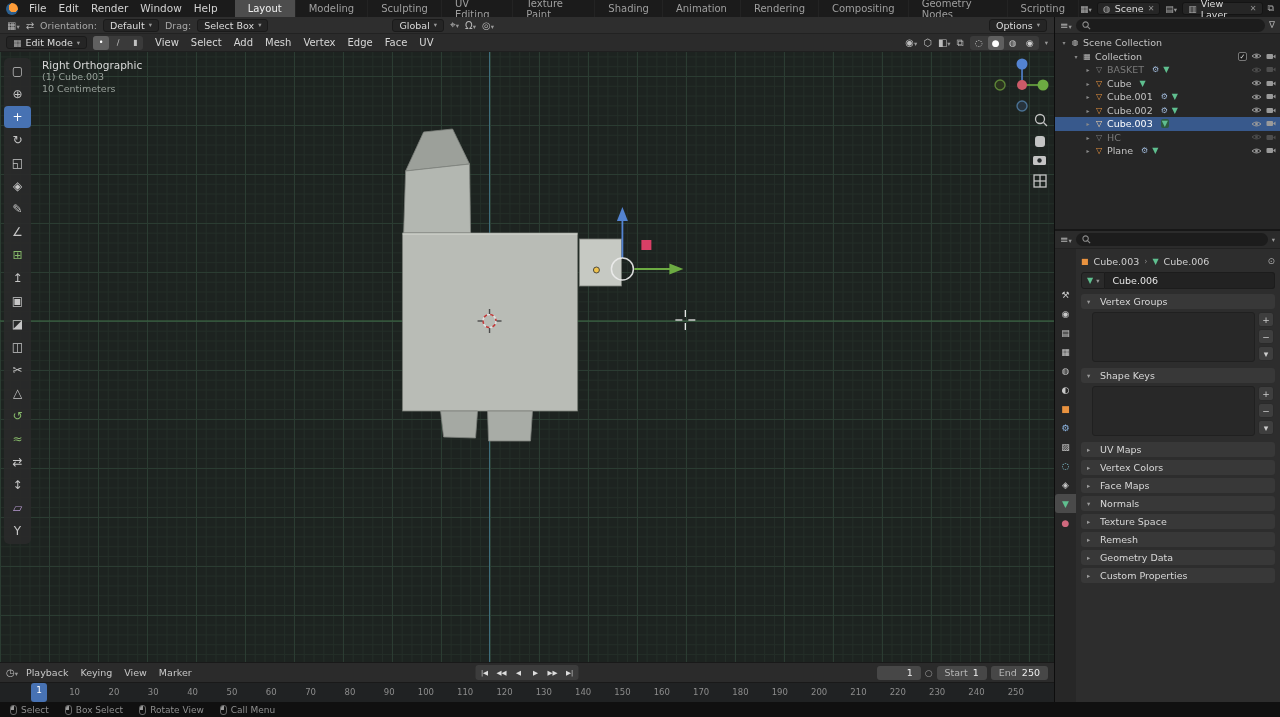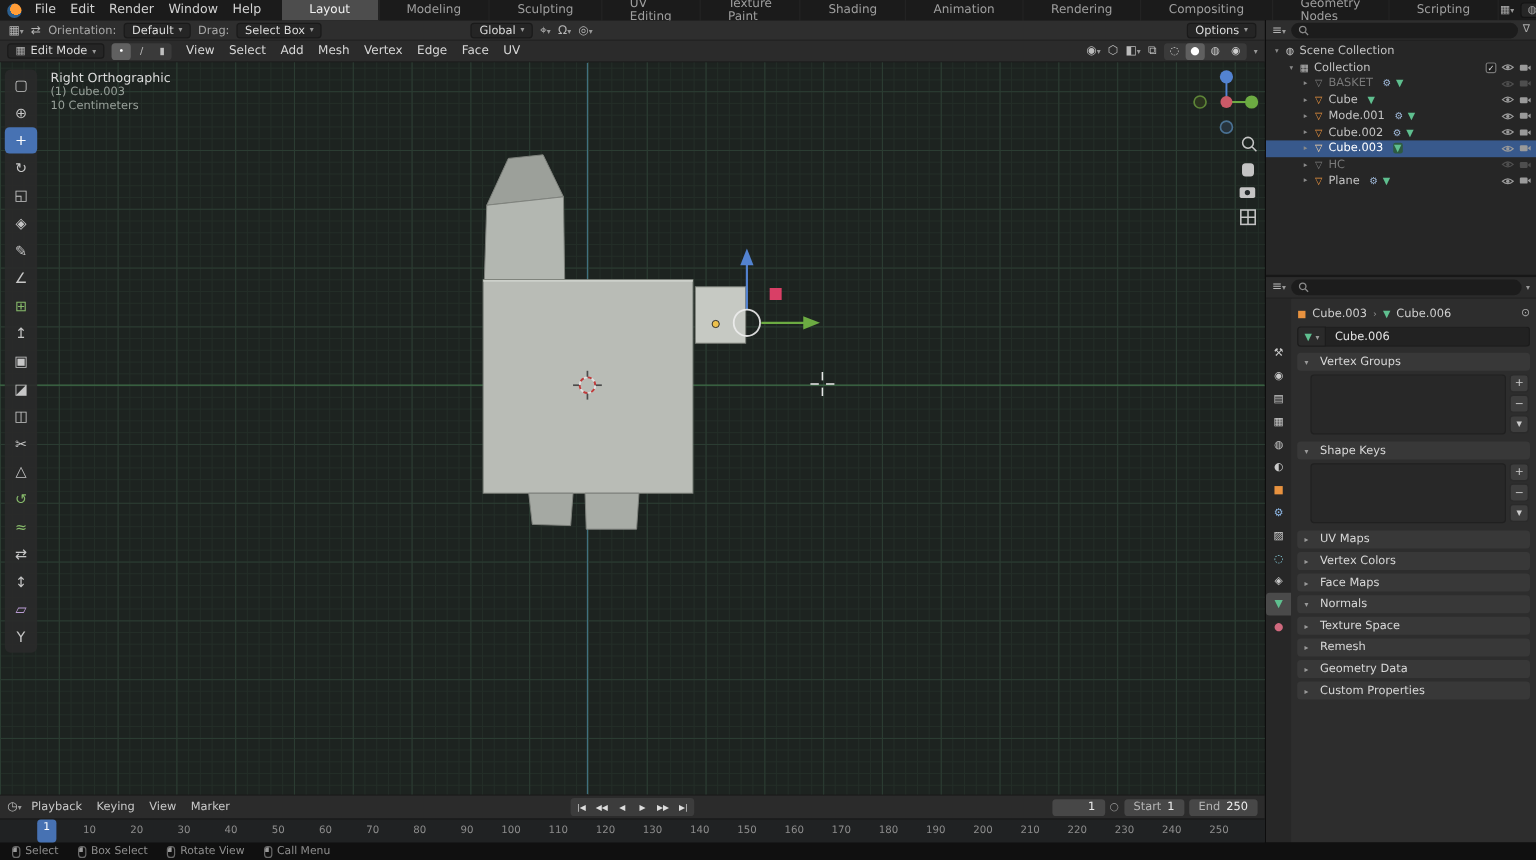--- a/index.html
+++ b/index.html
@@ -5,21 +5,21 @@
   *{box-sizing:border-box;margin:0;padding:0}
   html,body{width:1280px;height:717px;overflow:hidden;background:#111}
   body{font-family:"DejaVu Sans","Liberation Sans",sans-serif;font-size:11px;color:#c8c8c8}
   .app{width:1280px;height:717px;display:flex;flex-direction:column}
 
   
   .topbar{height:17px;background:#1b1b1b;display:flex;align-items:center;gap:1px;padding:0 6px;flex:none}
   .logo{width:12px;height:12px;border-radius:50%;background:radial-gradient(circle at 62% 38%,#ff9d38 0 46%,#2b5f8f 47% 100%);margin-right:4px;flex:none}
   .menu-item{padding:0 6px;color:#d2d2d2;font-size:10.5px;border-radius:3px;line-height:15px}
   .workspaces{display:flex;margin-left:10px;height:17px;align-items:stretch}
-  .ws-tab{padding:0 23px;font-size:10px;color:#9f9f9f;display:flex;align-items:center;border-right:1px solid #232323}
+  .ws-tab{padding:0 13px;font-size:10px;color:#9f9f9f;display:flex;align-items:center;border-right:1px solid #232323}
   .ws-tab.active{background:#4d4d4d;color:#f0f0f0}
   .topbar-right{margin-left:auto;display:flex;gap:5px;align-items:center}
   .mini-ico{color:#aaa;font-size:9px}
   .widget{display:flex;align-items:center;gap:4px;background:#262626;border:1px solid #141414;border-radius:3px;padding:0 5px;height:13px;font-size:9.5px;color:#ddd}
   .widget .x{color:#8f8f8f;font-size:8px}
   .caret{font-size:6.5px;color:#999}
 
   
   .main{flex:1;display:flex;min-height:0}
   .left-col{width:1055px;flex:none;display:flex;flex-direction:column;border-right:1px solid #0d0d0d}
@@ -587,21 +587,21 @@
                     <rect x="0.5" y="1" width="6.5" height="5" rx="1" fill="#9a9a9a"></rect>
                     <path d="M7,3.5 L9.5,1.5 L9.5,5.5 Z" fill="#9a9a9a"></path>
                   </svg>
                 </span>
               </span>
             </div>
 
             <div class="ol-row" style="padding-left: 28px;">
               <span class="ol-arrow">▸</span>
               <span class="type-ico" style="color: rgb(232, 146, 63);">▽</span>
-              <span class="ol-label">Mode.001</span>
+              <span class="ol-label">Cube.001</span>
               <span class="badges">
                 <span class="badge wrench show">⚙</span>
                 <span class="badge meshdata show">▼</span>
               </span>
               <span class="ol-right">
 
                 <span class="ol-ico show">
                   <svg width="11" height="8" viewBox="0 0 11 8">
                     <path d="M1,4 Q5.5,0 10,4 Q5.5,8 1,4 Z" fill="none" stroke="#9a9a9a" stroke-width="1"></path>
                     <circle cx="5.5" cy="4" r="1.4" fill="#9a9a9a"></circle>

